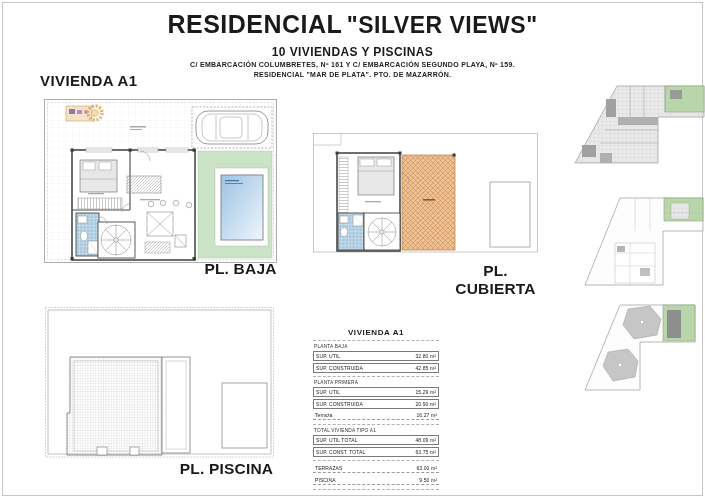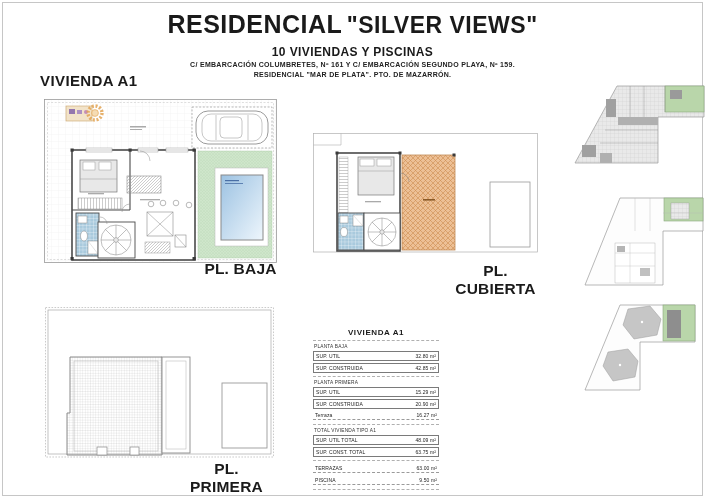--- a/index.html
+++ b/index.html
@@ -251,21 +251,21 @@
       <rect x="29" y="54" width="84" height="90" fill="none" stroke="#b0b0b0" stroke-width="0.5"></rect>
       <rect x="52" y="140" width="10" height="8" fill="#fff" stroke="#8a8a8a" stroke-width="0.7"></rect>
       <rect x="85" y="140" width="9" height="8" fill="#fff" stroke="#8a8a8a" stroke-width="0.7"></rect>
     </g>
     <g>
       <rect x="117" y="50" width="28" height="96" fill="#fff" stroke="#8a8a8a" stroke-width="0.9"></rect>
       <rect x="121" y="54" width="20" height="88" fill="none" stroke="#b0b0b0" stroke-width="0.5"></rect>
     </g>
     <rect x="177" y="76" width="45" height="65" fill="#fff" stroke="#9a9a9a" stroke-width="0.9"></rect>
   </svg>
-  <div class="plan-label lbl-cubierta">PL. PRIMERA</div>
+  <div class="plan-label lbl-cubierta">PL. PISCINA</div>
 
   <div class="atable">
     <div class="at-title">VIVIENDA A1</div>
 
     <div class="t-sec">
       <div class="t-head">PLANTA BAJA</div>
       <div class="t-row boxed">
         <span class="t-lab">SUP. UTIL</span>
         <span class="t-val">32.80 m²</span>
         </div>

